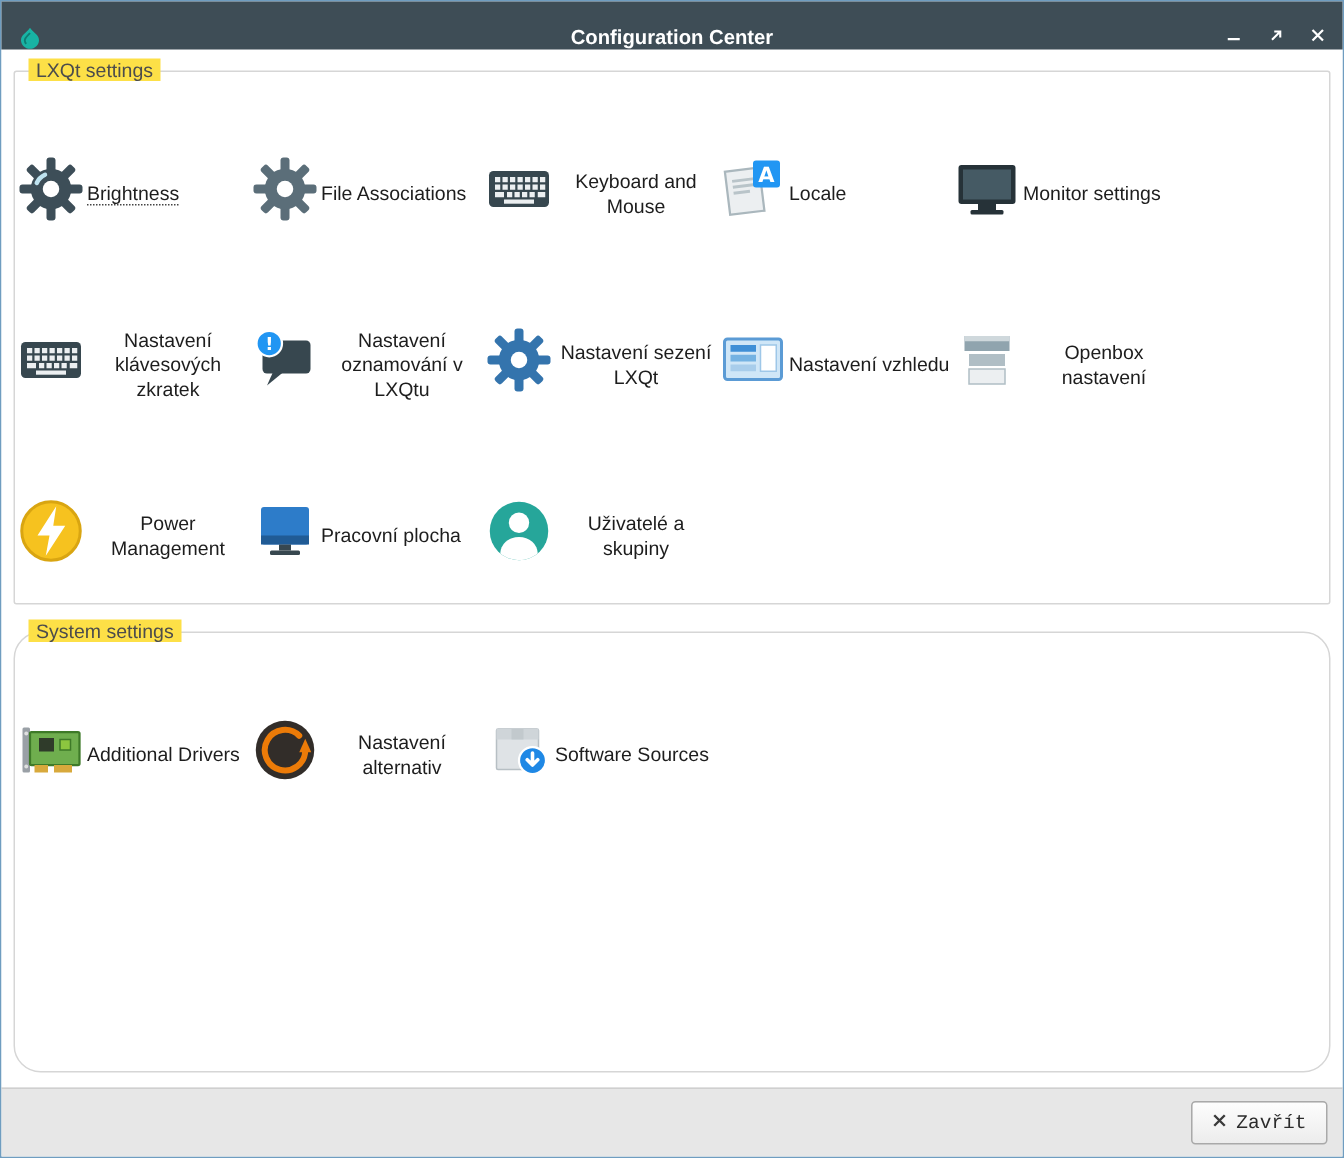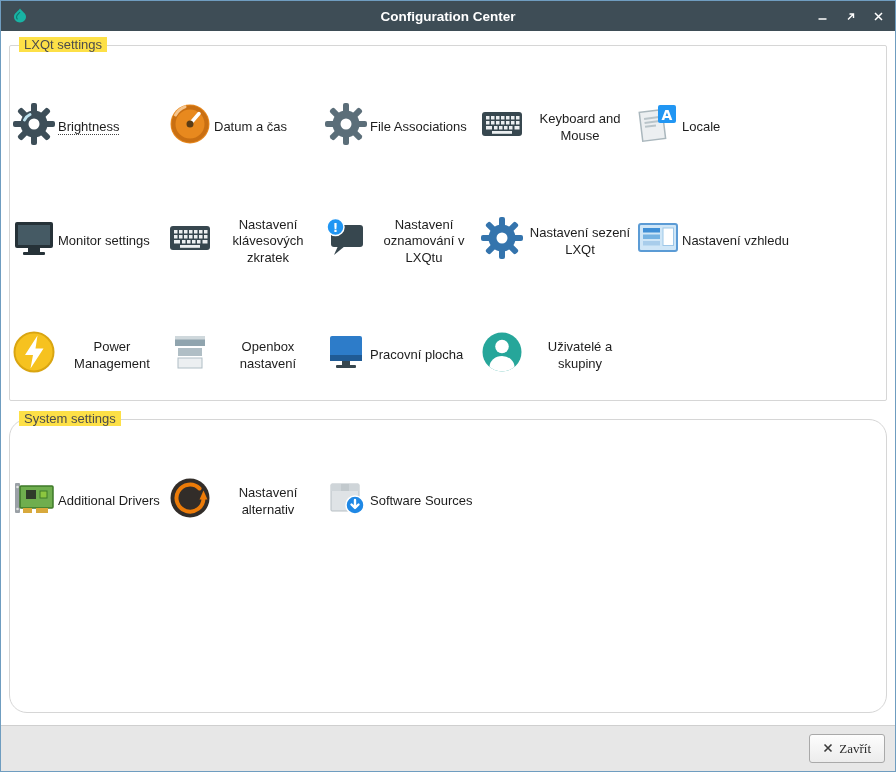--- a/index.html
+++ b/index.html
@@ -7,22 +7,22 @@
   .window {
     width:896px; height:772px;
     border:1px solid #6f9dc0;
     display:flex; flex-direction:column;
     background:#fff;
   }
   
   .titlebar {
     height:30px; flex:0 0 30px;
     background:#3e4d56;
-    display:flex; align-items:center;
-    position:relative; padding:4px 10px;
+    display:flex; align-items:flex-start;
+    position:relative; padding:16px 10px;
   }
   .titlebar .app-icon { width:18px; height:18px; display:flex; }
   .titlebar .title {
     position:absolute; left:0; right:0; text-align:center;
     color:#ffffff; font-weight:bold; font-size:13.5px; pointer-events:none;
   }
   .win-controls { margin-left:auto; display:flex; gap:15px; align-items:center; z-index:2; }
   .win-btn { width:13px; height:13px; display:flex; align-items:center; justify-content:center; cursor:default; }
   
   .content { flex:1 1 auto; background:#ffffff; padding:0 8px; overflow:hidden; }
@@ -56,21 +56,21 @@
     flex:0 0 46px; height:46px;
     background:#e7e7e7; border-top:1px solid #cfcfcf;
     display:flex; align-items:center; justify-content:flex-end;
     padding:0 10px;
   }
   .close-btn {
     display:flex; align-items:center; gap:6px;
     height:29px; padding:0 13px;
     background:linear-gradient(#fdfdfd,#ececec);
     border:1px solid #a9a9a9; border-radius:3px;
-    font-size:13px; color:#2b2b2b; font-family:Liberation Serif, serif;
+    font-size:13px; color:#2b2b2b; font-family:Liberation Mono, monospace;
     cursor:pointer;
   }
 </style>
 </head>
 <body>
 
 <div class="window">
 
   <div class="titlebar">
     <span class="app-icon">
@@ -115,32 +115,20 @@
                 <rect x="21" y="3" width="6" height="42" rx="2" transform="rotate(135 24 24)"></rect>
                 <circle cx="24" cy="24" r="13.5"></circle>
               </g>
               <path d="M14.5 20 A11 11 0 0 1 20 14.5" stroke="#bfe3f0" stroke-width="3" fill="none" stroke-linecap="round"></path>
               <circle cx="24" cy="24" r="5.5" fill="#ffffff"></circle>
             </svg>
           </span>
           <span class="label focused"><span>Brightness</span></span>
         </div>
 
-        <div class="cell">
-          <span class="icon">
-            <svg viewBox="0 0 48 48" width="48" height="48">
-              <circle cx="24" cy="24" r="19.5" fill="#e8891e"></circle>
-              <circle cx="24" cy="24" r="16.5" fill="none" stroke="#c96f12" stroke-width="4"></circle>
-              <path d="M9.5 15 A17.5 17.5 0 0 1 19 6.8" stroke="#f7c58c" stroke-width="3" fill="none" stroke-linecap="round"></path>
-              <line x1="24" y1="24" x2="33" y2="13.5" stroke="#ffffff" stroke-width="3.5" stroke-linecap="round"></line>
-              <circle cx="24" cy="24" r="3.5" fill="#5a3c16"></circle>
-            </svg>
-          </span>
-          <span class="label">Datum a čas</span>
-        </div>
 
 
         <div class="cell">
           <span class="icon">
             <svg viewBox="0 0 48 48" width="48" height="48" style="color:#5b6e79">
               <g fill="currentColor">
                 <rect x="21" y="3" width="6" height="42" rx="2"></rect>
                 <rect x="21" y="3" width="6" height="42" rx="2" transform="rotate(45 24 24)"></rect>
                 <rect x="21" y="3" width="6" height="42" rx="2" transform="rotate(90 24 24)"></rect>
                 <rect x="21" y="3" width="6" height="42" rx="2" transform="rotate(135 24 24)"></rect>
@@ -281,38 +269,38 @@
               <rect x="9" y="27" width="17" height="4.5" fill="#a8cdeb"></rect>
               <rect x="29" y="14" width="10.5" height="17.5" fill="#ffffff" stroke="#9ec7e8"></rect>
             </svg>
           </span>
           <span class="label">Nastavení vzhledu</span>
         </div>
 
         <div class="cell">
           <span class="icon">
             <svg viewBox="0 0 48 48" width="48" height="48">
-              <circle cx="24" cy="24" r="19.5" fill="#f6c21f"></circle>
-              <circle cx="24" cy="24" r="19.5" fill="none" stroke="#d9a511" stroke-width="2"></circle>
-              <polygon points="27.5,7.5 15,27 23,27 20.5,40.5 33.5,20.5 25.5,20.5" fill="#ffffff"></polygon>
-            </svg>
-          </span>
-          <span class="label">Power Management</span>
-        </div>
-
-        <div class="cell">
-          <span class="icon">
-            <svg viewBox="0 0 48 48" width="48" height="48">
               <rect x="9" y="8" width="30" height="10" fill="#90a4ae"></rect>
               <rect x="9" y="8" width="30" height="3.5" fill="#cfd8dc"></rect>
               <rect x="12" y="20" width="24" height="8" fill="#b0bec5"></rect>
               <rect x="12" y="30" width="24" height="10" fill="#eceff1" stroke="#b0bec5"></rect>
             </svg>
           </span>
           <span class="label">Openbox nastavení</span>
+        </div>
+
+        <div class="cell">
+          <span class="icon">
+            <svg viewBox="0 0 48 48" width="48" height="48">
+              <circle cx="24" cy="24" r="19.5" fill="#f6c21f"></circle>
+              <circle cx="24" cy="24" r="19.5" fill="none" stroke="#d9a511" stroke-width="2"></circle>
+              <polygon points="27.5,7.5 15,27 23,27 20.5,40.5 33.5,20.5 25.5,20.5" fill="#ffffff"></polygon>
+            </svg>
+          </span>
+          <span class="label">Power Management</span>
         </div>
 
         <div class="cell">
           <span class="icon">
             <svg viewBox="0 0 48 48" width="48" height="48">
               <rect x="8" y="8" width="32" height="25" rx="2" fill="#2d7cc9"></rect>
               <rect x="8" y="27" width="32" height="6" fill="#205b95"></rect>
               <rect x="20" y="33" width="8" height="4" fill="#37474f"></rect>
               <rect x="14" y="37" width="20" height="3" rx="1" fill="#37474f"></rect>
             </svg>

